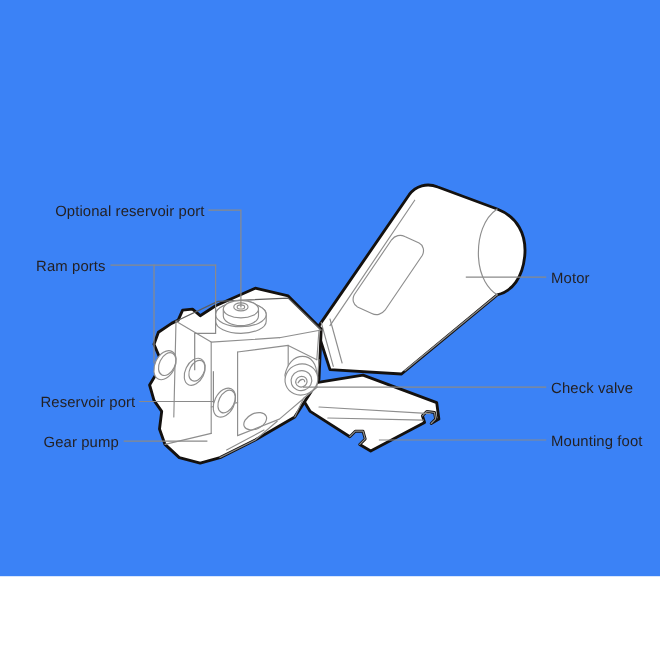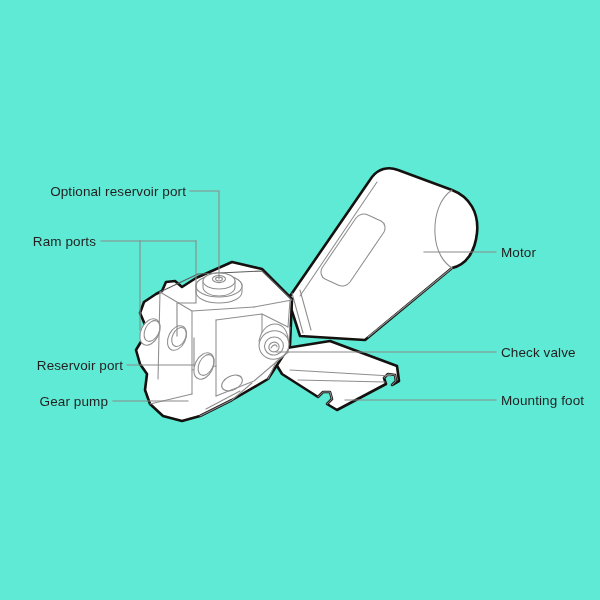--- a/index.html
+++ b/index.html
@@ -3,22 +3,22 @@
 <meta charset="utf-8">
 <style>
   html, body {
     margin: 0;
     padding: 0;
     background: #ffffff;
   }
   #stage {
     position: relative;
     width: 600px;
-    height: 600px;
-    background: #5eead4;
+    height: 524px;
+    background: #3b82f6;
     overflow: hidden;
     font-family: "Liberation Sans", sans-serif;
   }
   #diagram-svg {
     position: absolute;
     left: 0;
     top: 0;
     width: 600px;
     height: 600px;
   }

